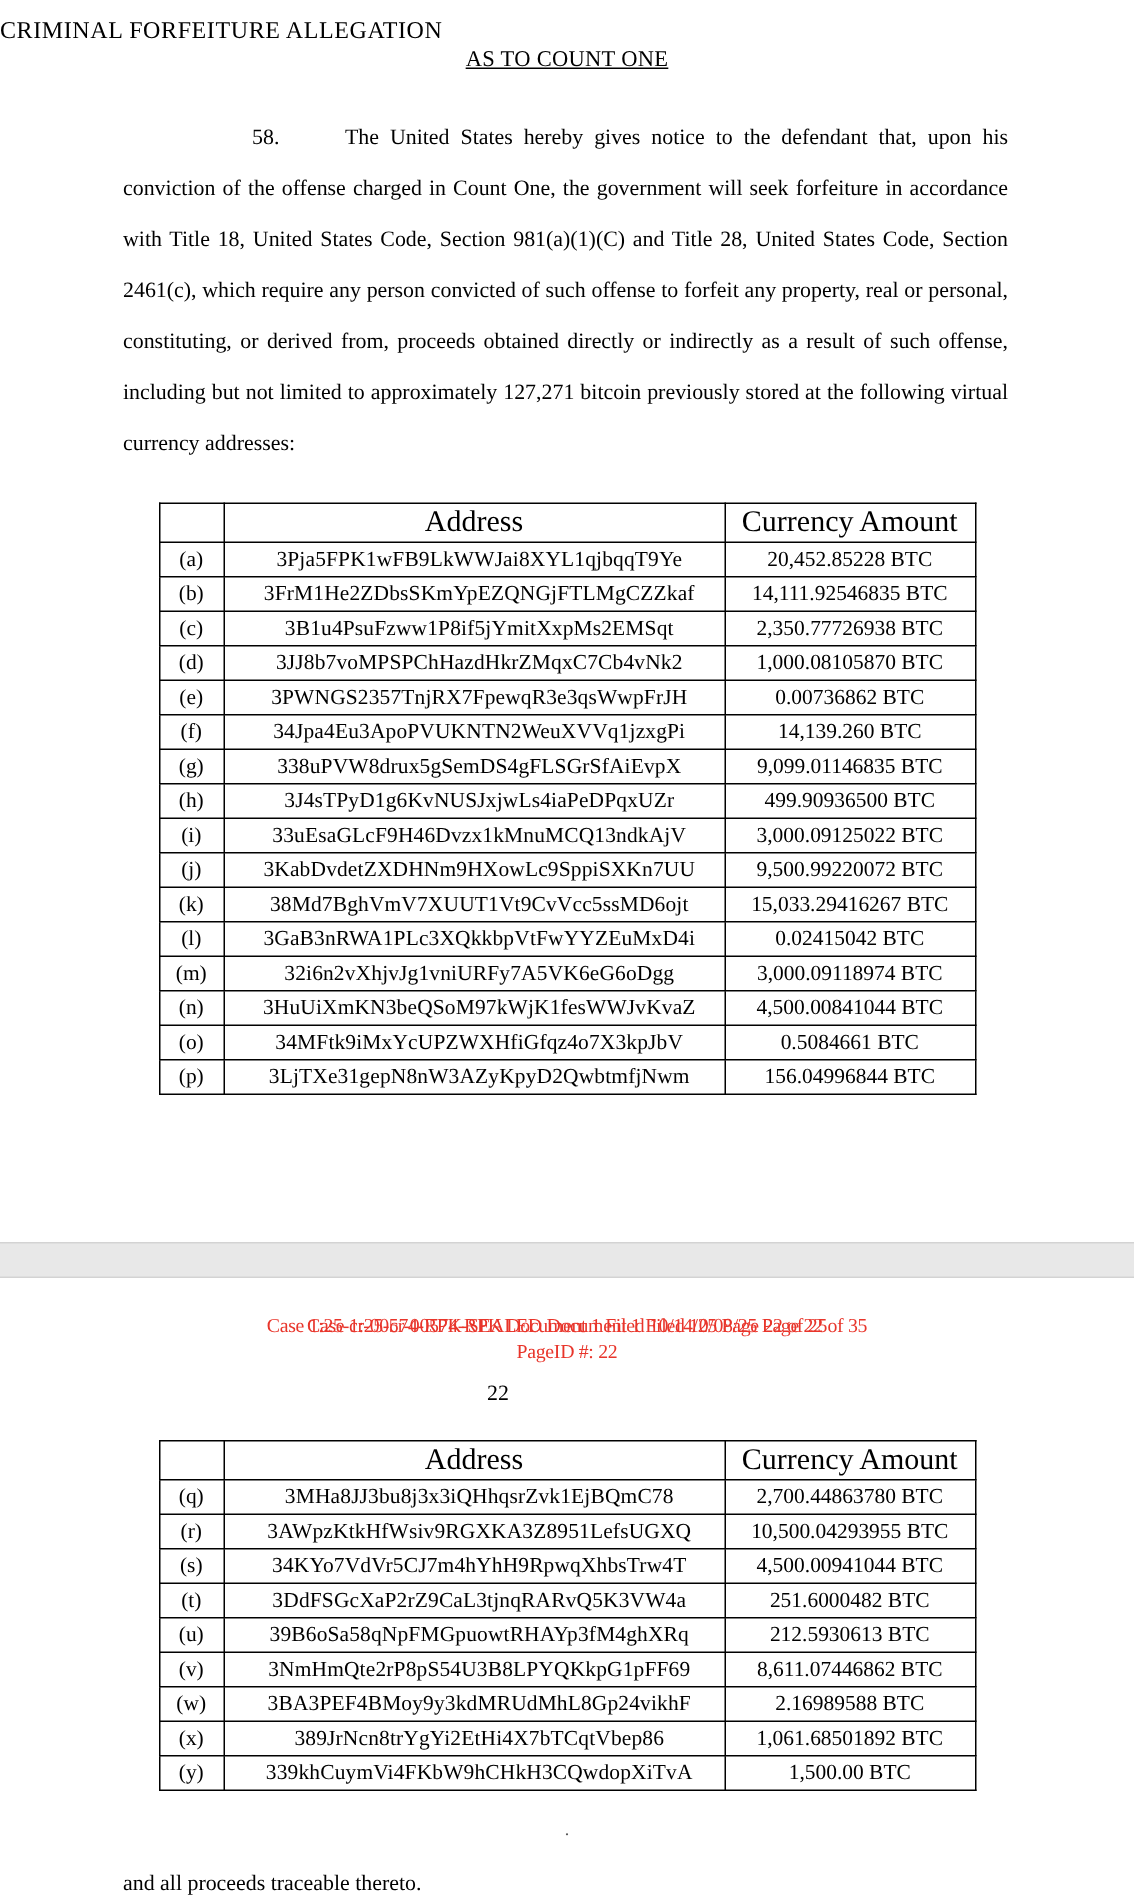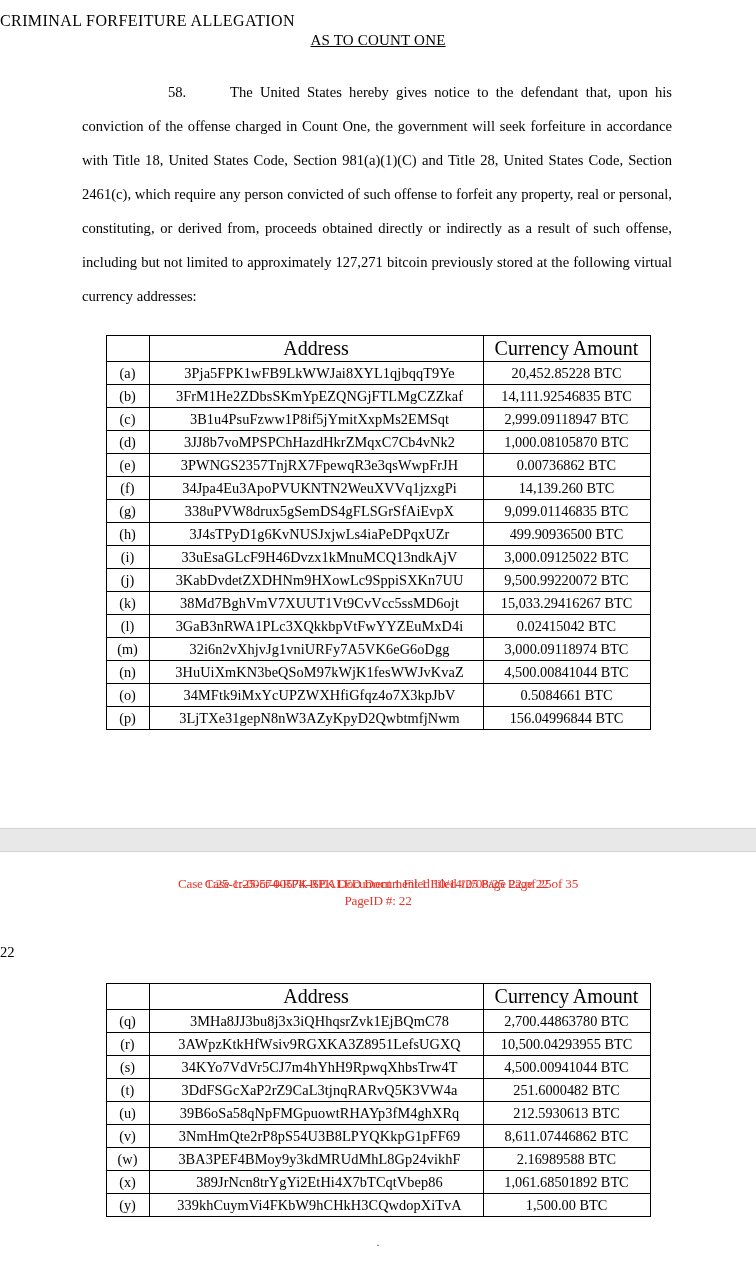--- a/index.html
+++ b/index.html
@@ -105,22 +105,22 @@
     font-size: 13.2px;
     font-family: "Liberation Serif", serif;
     white-space: nowrap;
     letter-spacing: -0.2px;
   }
   .stamp.s1 { top: 0; }
   .stamp.s2 { top: 0; }
   .stamp.s3 { top: 0; }
   .stamp.pid { top: 17px; }
   .page-number {
-    text-align: left;
-    margin: 24px 92px 0 0;
+    text-align: center;
+    margin: 1px 92px 0 0;
     font-size: 14.6px;
   }
   .closing {
     margin: 26px 0 0 82px;
     font-size: 14.6px;
   }
   .dot-mark {
     text-align: center;
     font-size: 12px;
     color: #555;
@@ -156,21 +156,21 @@
         <td class="amtcell">20,452.85228 BTC</td>
       </tr>
       <tr>
         <td class="lbl">(b)</td>
         <td class="addrcell">3FrM1He2ZDbsSKmYpEZQNGjFTLMgCZZkaf</td>
         <td class="amtcell">14,111.92546835 BTC</td>
       </tr>
       <tr>
         <td class="lbl">(c)</td>
         <td class="addrcell">3B1u4PsuFzww1P8if5jYmitXxpMs2EMSqt</td>
-        <td class="amtcell">2,999.09118947 BTC</td>
+        <td class="amtcell">2,350.77726938 BTC</td>
       </tr>
       <tr>
         <td class="lbl">(d)</td>
         <td class="addrcell">3JJ8b7voMPSPChHazdHkrZMqxC7Cb4vNk2</td>
         <td class="amtcell">1,000.08105870 BTC</td>
       </tr>
       <tr>
         <td class="lbl">(e)</td>
         <td class="addrcell">3PWNGS2357TnjRX7FpewqR3e3qsWwpFrJH</td>
         <td class="amtcell">0.00736862 BTC</td>

